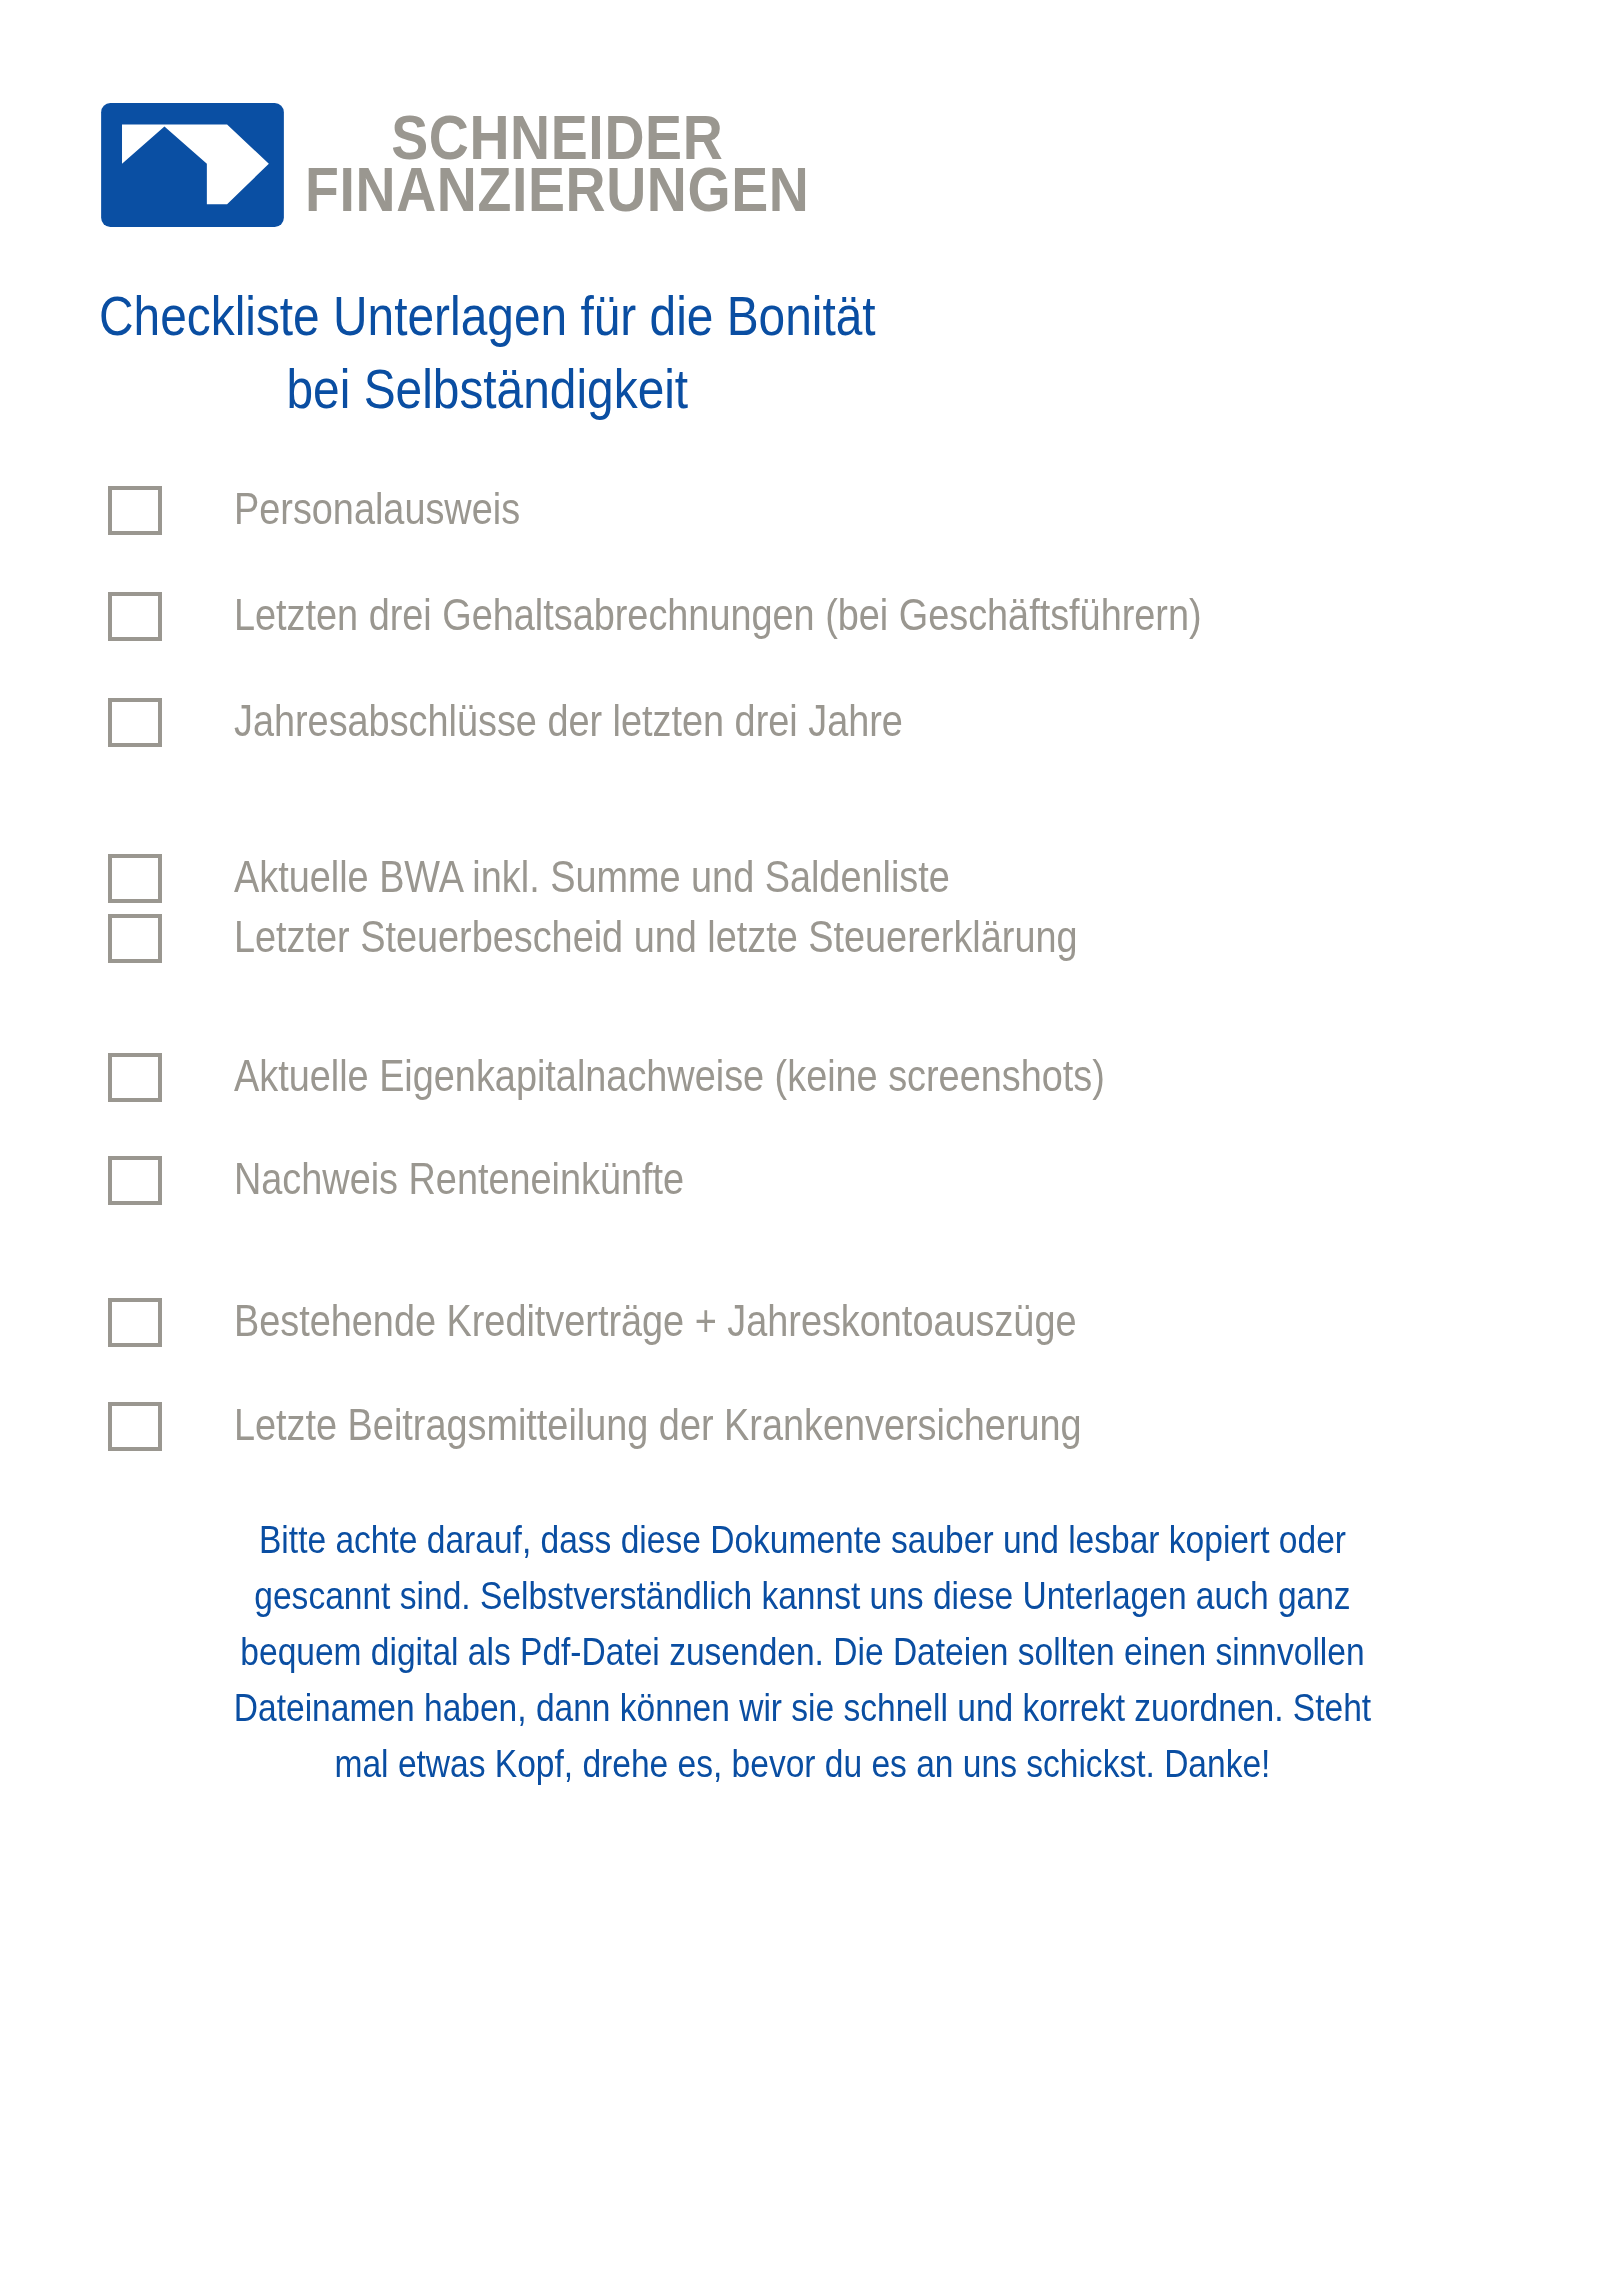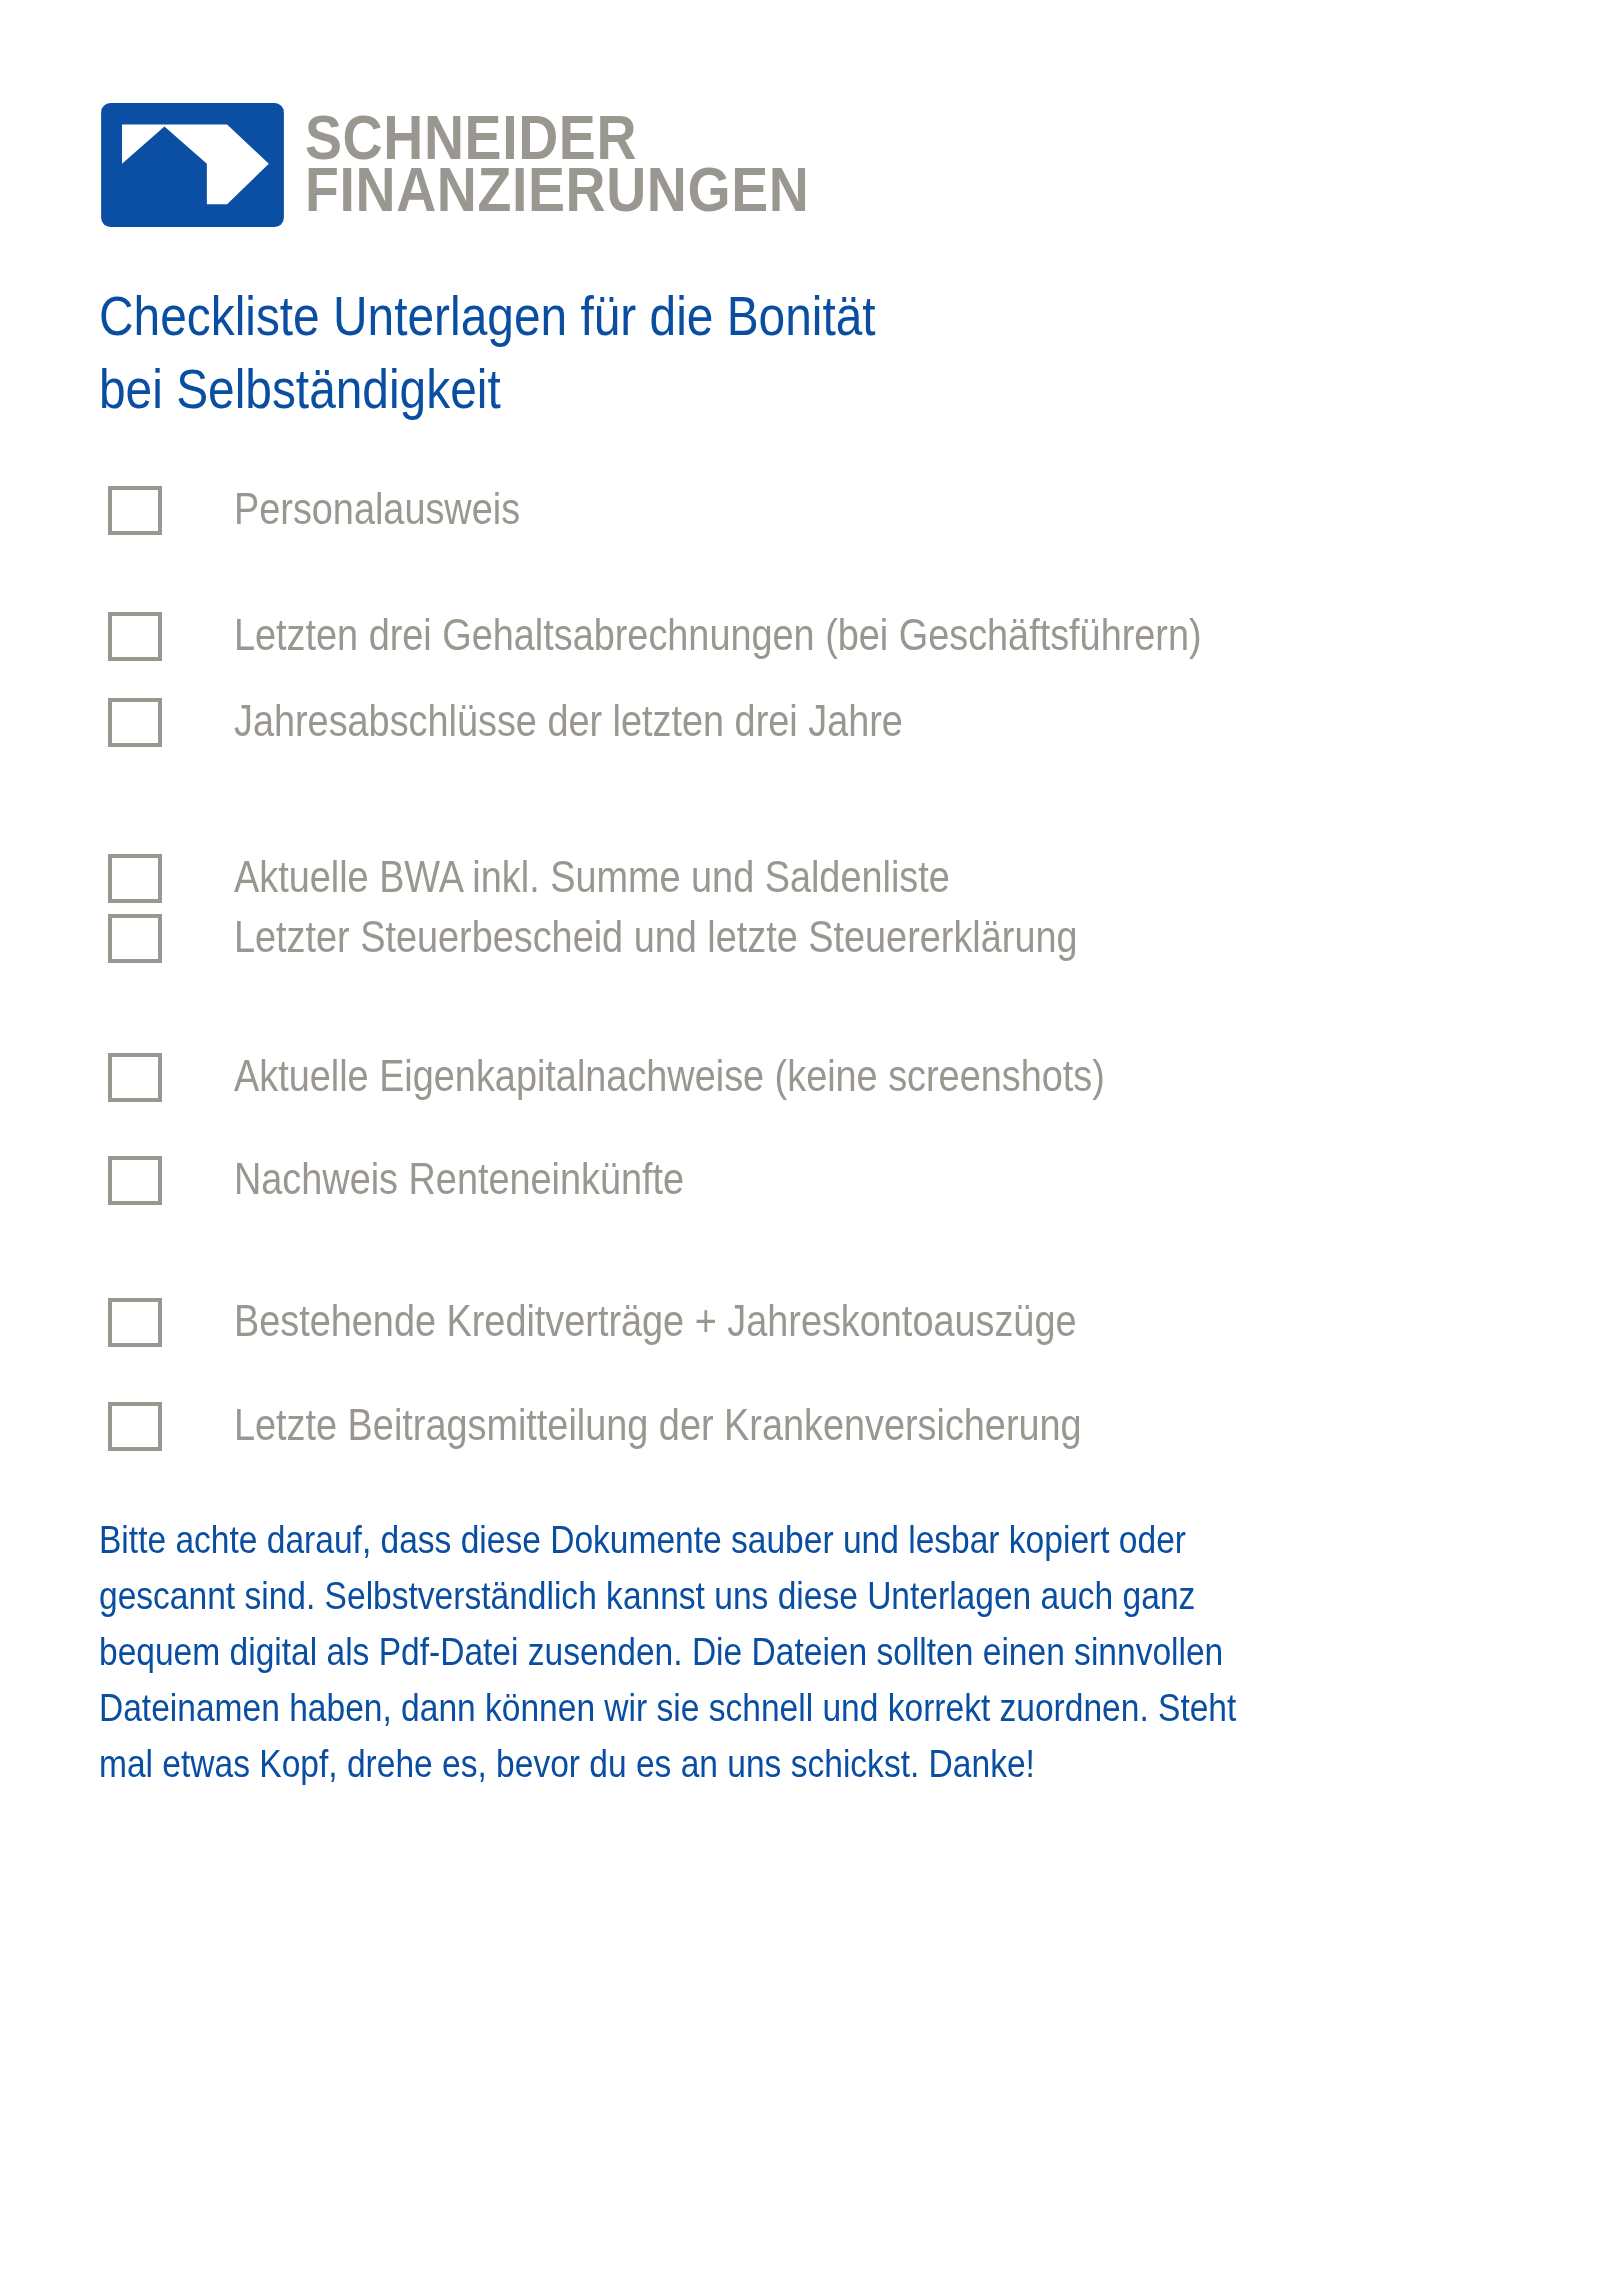--- a/index.html
+++ b/index.html
@@ -13,20 +13,21 @@
       position: relative;
       overflow: hidden;
       font-family: "Liberation Sans", "DejaVu Sans", sans-serif;
     }
     .page {
       position: absolute;
       left: 0; top: 0;
       width: 1301px;
       height: 2295px;
       background: #ffffff;
+      text-align: center;
     }
     
     .logo {
       position: absolute;
       left: 101px;
       top: 103px;
       width: 733px;
       height: 128px;
     }
     .logo-mark {
@@ -153,21 +154,21 @@
   <h1 class="title">
     <span>Checkliste Unterlagen für die Bonität</span>
     <span>bei Selbständigkeit</span>
   </h1>
 
   <ul class="checklist">
     <li class="check-item" style="top:486px">
       <span class="checkbox"></span>
       <span class="item-label">Personalausweis</span>
     </li>
-    <li class="check-item" style="top:612px">
+    <li class="check-item" style="top:592px">
       <span class="checkbox"></span>
       <span class="item-label">Letzten drei Gehaltsabrechnungen (bei Geschäftsführern)</span>
     </li>
     <li class="check-item" style="top:698px">
       <span class="checkbox"></span>
       <span class="item-label">Jahresabschlüsse der letzten drei Jahre</span>
     </li>
     <li class="check-item" style="top:854px">
       <span class="checkbox"></span>
       <span class="item-label">Aktuelle BWA inkl. Summe und Saldenliste</span>

